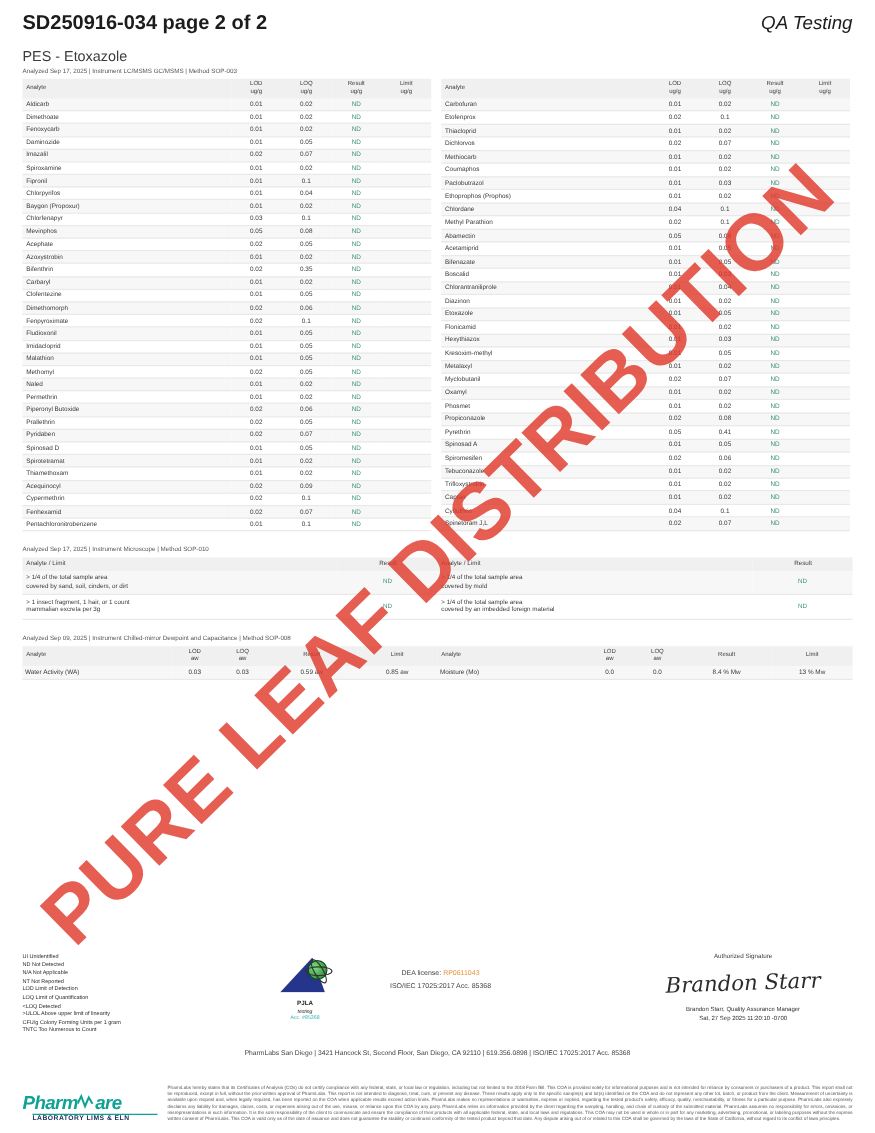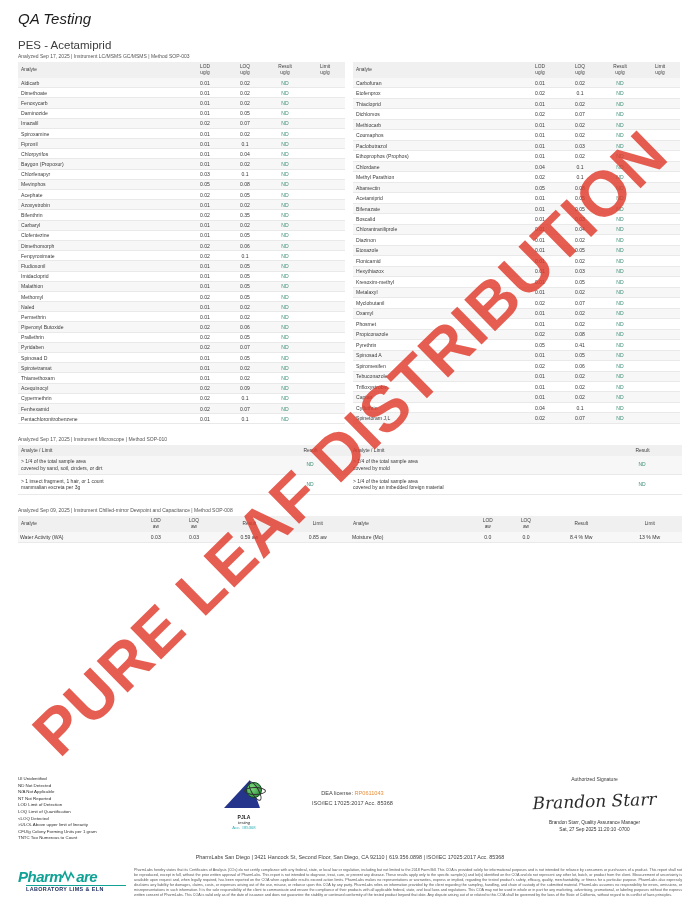--- a/index.html
+++ b/index.html
@@ -72,41 +72,42 @@
   .pjla-acc { font-size:4.2px; color:#2fb2b8; }
   .dea { font-size:5.6px; color:#444; text-align:center; line-height:1.8; margin-top:8px; }
   .dea .lic { color:#e8913c; }
   .sig { margin-left:auto; text-align:center; width:175px; }
   .sig-label { font-size:5px; color:#3c3c3c; margin-bottom:9px; }
   .sig-script { font-family:"DejaVu Serif", serif; font-style:italic; font-size:17px; color:#2b2b2b;
                 transform:rotate(-2deg); }
   .sig-name { font-size:4.8px; color:#333; margin-top:8px; line-height:1.5; }
   .addr { text-align:center; font-size:5.4px; color:#3d3d3d; margin-top:12px; }
 
-  .bottom { display:flex; gap:4px; margin-top:8px; align-items:flex-start; }
+  .bottom { display:flex; gap:4px; margin-top:22px; align-items:flex-end; }
   .pw-logo { width:112px; flex:none; }
   .pw-row { display:flex; align-items:baseline; }
   .pw-name { font-size:15px; font-weight:700; font-style:italic; color:#0fa295; letter-spacing:-0.5px; }
   .pw-pulse { width:14px; height:12px; flex:none; }
   .pw-sub { font-size:5.4px; font-weight:700; color:#23315e; letter-spacing:0.4px; border-top:1px solid #0fa295; width:100px; margin-left:8px; }
   .disclaimer { flex:1; font-size:3.7px; color:#555; line-height:1.35; text-align:justify; }
 </style>
 </head>
 <body>
 
 <div class="page">
 
   <div class="watermark">PURE LEAF DISTRIBUTION</div>
 
   <div class="topbar">
+    <div class="doc-title">SD250916-034 page 2 of 2</div>
     <div class="qa">QA Testing</div>
   </div>
 
   <div class="section">
-    <div class="sec-title">PES - Acetamiprid</div>
+    <div class="sec-title">PES - Etoxazole</div>
     <div class="sec-meta">Analyzed Sep 17, 2025   |  Instrument LC/MSMS GC/MSMS  | Method  SOP-003</div>
     <div class="two-col">
       <table class="half pes-table">
         <colgroup>
             <col class="col-analyte">
             <col class="col-n">
             <col class="col-n">
             <col class="col-n">
             <col class="col-n">
           </colgroup>

